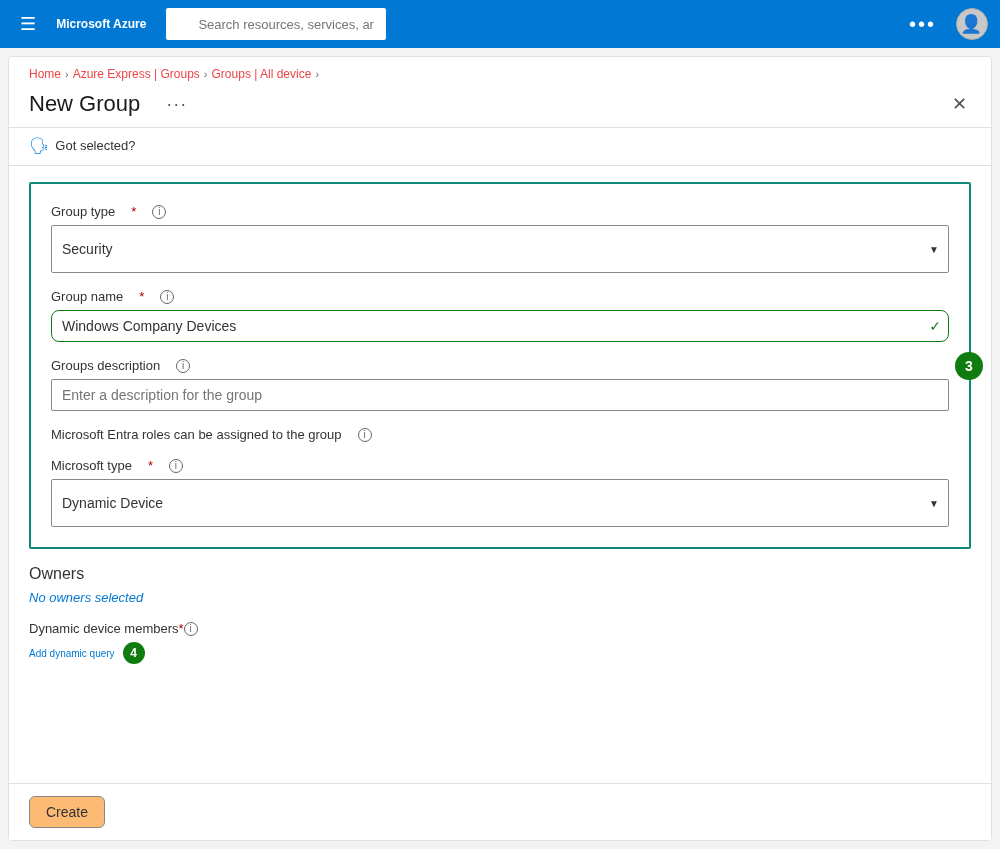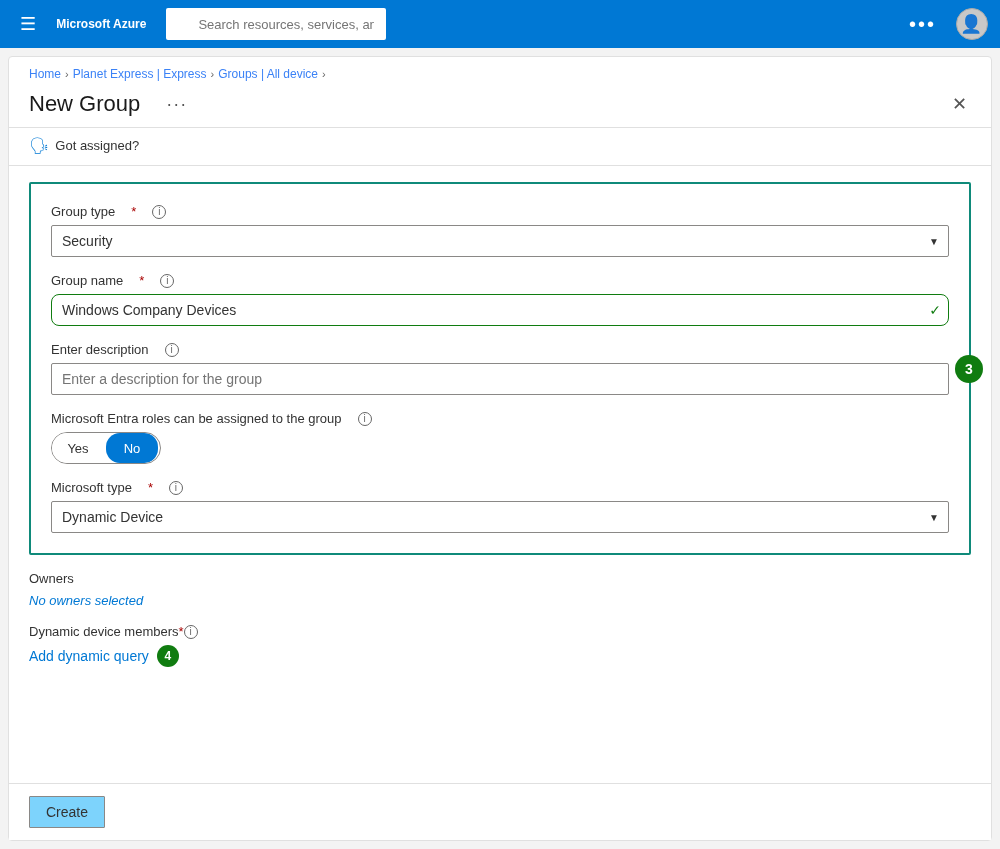--- a/index.html
+++ b/index.html
@@ -97,21 +97,21 @@
     
     .breadcrumb {
       padding: 10px 20px 6px 20px;
       font-size: 12px;
       color: #0078d4;
       display: flex;
       align-items: center;
       gap: 4px;
     }
     .breadcrumb a {
-      color: #3b82f6;
+      color: #ef4444;
       text-decoration: none;
       cursor: pointer;
       text-align: center;
     }
     .breadcrumb-sep {
       color: #666;
       font-size: 11px;
     }
 
     
@@ -219,21 +219,21 @@
       align-items: center;
       justify-content: center;
       font-size: 10px;
       color: #666;
       cursor: pointer;
       flex-shrink: 0;
     }
 
     .field-select {
       width: 100%;
-      height: 32px;
+      height: 48px;
       border: 1px solid #8a8886;
       border-radius: 2px;
       padding: 0 30px 0 10px;
       font-size: 14px;
       color: #333;
       background: white;
       appearance: none;
       cursor: pointer;
       outline: none;
       background-image: none;
@@ -312,21 +312,21 @@
       background: #0078d4;
       border-radius: 14px;
       margin: 2px;
     }
 
     
     .owners-section {
       margin-bottom: 16px;
     }
     .section-label {
-      font-size: 13px;
+      font-size: 16px;
       color: #333;
       margin-bottom: 6px;
       font-weight: 400;
     }
     .owners-link {
       color: #0078d4;
       text-decoration: none;
       font-size: 13px;
       cursor: pointer;
       font-style: italic;
@@ -344,21 +344,21 @@
       align-items: center;
     }
     .dynamic-query-row {
       display: flex;
       align-items: center;
       gap: 8px;
     }
     .dynamic-query-link {
       color: #0078d4;
       text-decoration: none;
-      font-size: 14px;
+      font-size: 10px;
       cursor: pointer;
     }
 
     .step4-badge {
       width: 22px;
       height: 22px;
       background: #107c10;
       border-radius: 50%;
       color: white;
       font-weight: 600;
@@ -370,23 +370,23 @@
 
     
     .page-footer {
       border-top: 1px solid #e0e0e0;
       padding: 12px 20px;
       background: white;
     }
     .create-btn {
       height: 32px;
       padding: 0 16px;
-      background: #7dd3fc;
+      background: #fdba74;
       border: 1px solid #8a8886;
-      border-radius: 1px;
+      border-radius: 6px;
       font-size: 14px;
       color: #333;
       cursor: pointer;
     }
   </style>
 </head>
 <body>
 
 <div class="navbar">
   <span class="navbar-hamburger">☰</span>
@@ -400,37 +400,37 @@
   <div class="navbar-avatar">
     <span>👤</span>
   </div>
 </div>
 
 <div class="main-area">
 
   <div class="breadcrumb">
     <a>Home</a>
     <span class="breadcrumb-sep">›</span>
-    <a>Planet Express | Express</a>
+    <a>Azure Express | Groups</a>
     <span class="breadcrumb-sep">›</span>
     <a>Groups | All device</a>
     <span class="breadcrumb-sep">›</span>
   </div>
 
   <div class="page-header">
     <div class="page-title-row">
       <h1 class="page-title">New Group</h1>
       <span class="page-title-dots">···</span>
     </div>
     <span class="close-btn">✕</span>
   </div>
 
   <div class="feedback-row">
     <span class="feedback-icon">🗣</span>
-    <span>Got assigned?</span>
+    <span>Got selected?</span>
   </div>
 
   <div class="form-scroll">
 
     <div class="form-box">
 
       <div class="step-badge">3</div>
 
       <div class="field-group">
         <div class="field-label">
@@ -454,36 +454,32 @@
           <span class="info-icon">i</span>
         </div>
         <div class="input-wrapper">
           <input type="text" class="field-input has-value" value="Windows Company Devices" style="">
           <span class="input-check">✓</span>
         </div>
       </div>
 
       <div class="field-group">
         <div class="field-label">
-          <span>Enter description</span>
+          <span>Groups description</span>
           <span class="info-icon">i</span>
         </div>
         <div class="input-wrapper">
           <input type="text" class="field-input" placeholder="Enter a description for the group" style="">
         </div>
       </div>
 
       <div class="field-group">
         <div class="field-label">
           <span>Microsoft Entra roles can be assigned to the group</span>
           <span class="info-icon">i</span>
-        </div>
-        <div class="toggle-group">
-          <div class="toggle-yes">Yes</div>
-          <div class="toggle-no">No</div>
         </div>
       </div>
 
       <div class="field-group" style="margin-bottom: 0;">
         <div class="field-label">
           <span>Microsoft type</span>
           <span class="required-star">*</span>
           <span class="info-icon">i</span>
         </div>
         <div class="select-wrapper">

